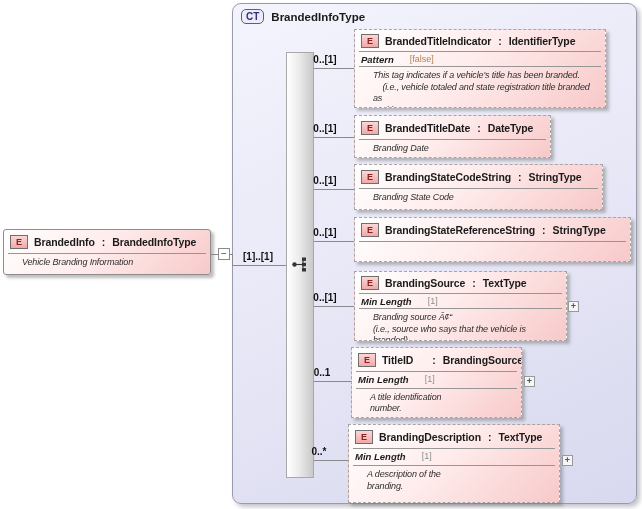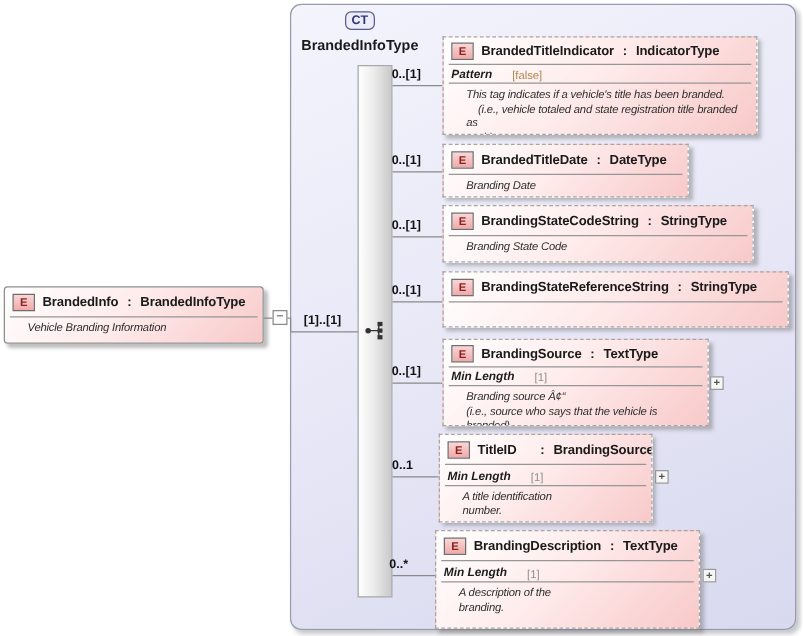--- a/index.html
+++ b/index.html
@@ -6,21 +6,21 @@
   #stage{position:relative;width:642px;height:509px;background:#ffffff;overflow:hidden;}
 
   
   .ct-container{
     position:absolute;left:232px;top:3px;width:405px;height:501px;
     background:linear-gradient(155deg,#f4f4fd 0%,#e6e6f6 55%,#d8d8ef 100%);
     border:1px solid #9a9aae;border-radius:9px;
     box-shadow:3px 3px 4px rgba(60,60,80,0.30);
     box-sizing:border-box;
   }
-  .ct-header{position:absolute;left:8px;top:5px;display:flex;align-items:center;gap:7px;flex-direction:column;}
+  .ct-header{position:absolute;left:8px;top:5px;display:flex;align-items:center;gap:7px;}
   .ct-badge{
     border:1px solid #5a5a8c;background:#ececfa;color:#32327a;
     font-size:10px;font-weight:bold;padding:1px 4px;border-radius:5px;line-height:11px;
   }
   .ct-title{font-size:11.5px;font-weight:bold;color:#1a1a1a;}
 
   
   .seq-bar{
     position:absolute;left:286px;top:52px;width:28px;height:426px;
     background:linear-gradient(to right,#ffffff 0%,#ececec 45%,#c9c9c9 100%);
@@ -40,21 +40,21 @@
   .el-title{display:flex;align-items:center;gap:6px;padding:4px 6px 3px 6px;height:16px;}
   .e-badge{
     flex:0 0 auto;width:16px;height:12px;display:flex;align-items:center;justify-content:center;
     background:linear-gradient(#fbd6d6,#f1a9a9);border:1px solid #6e6e6e;
     color:#8b2222;font-size:9px;font-weight:bold;line-height:10px;
   }
   .el-name,.el-type{font-size:10.5px;font-weight:bold;color:#1a1a1a;white-space:nowrap;letter-spacing:-0.1px;}
   .el-colon{font-size:10.5px;font-weight:bold;color:#1a1a1a;margin:0 1px;}
   .el-colon.wide-gap{margin-left:13px;}
   .sep{border-top:1px solid #969696;margin:0 4px;height:0;}
-  .el-facet{display:flex;align-items:flex-end;gap:16px;padding:2px 6px 1px 6px;height:13px;}
+  .el-facet{display:flex;align-items:flex-start;gap:16px;padding:2px 6px 1px 6px;height:13px;}
   .facet-label{font-size:9.5px;font-style:italic;font-weight:bold;color:#1c1c1c;white-space:nowrap;}
   .facet-value{font-size:9px;color:#8f8f8f;white-space:nowrap;}
   .el-note{
     padding:3px 6px 2px 18px;font-size:9px;font-style:italic;color:#2e2e2e;
     line-height:1.28;white-space:pre-wrap;letter-spacing:-0.15px;
   }
 
   
   .hline{position:absolute;height:1px;background:#8a8a8a;}
   .vline{position:absolute;width:1px;background:#8a8a8a;}
@@ -128,21 +128,21 @@
   <span class="card-label" style="left:299px;top:227px;">0..[1]</span>
   <span class="card-label" style="left:299px;top:292px;">0..[1]</span>
   <span class="card-label" style="left:296px;top:367px;">0..1</span>
   <span class="card-label" style="left:293px;top:446px;">0..*</span>
 
   <div class="el-box" style="left:354px;top:29px;width:252px;height:79px;">
     <div class="el-title">
       <span class="e-badge">E</span>
       <span class="el-name">BrandedTitleIndicator</span>
       <span class="el-colon">:</span>
-      <span class="el-type">IndicatorType</span>
+      <span class="el-type">IdentifierType</span>
     </div>
     <div class="sep"></div>
     <div class="el-facet">
       <span class="facet-label">Pattern</span>
       <span class="facet-value" style="color: rgb(181, 130, 79);">[false]</span>
     </div>
     <div class="sep"></div>
     <div class="el-note">This tag indicates if a vehicle's title has been branded.
     (i.e., vehicle totaled and state registration title branded as
 such)</div>

